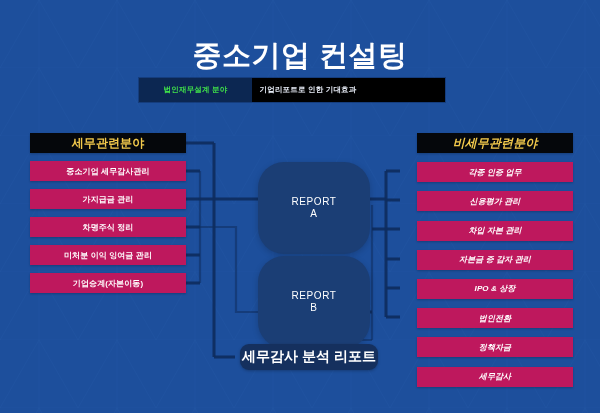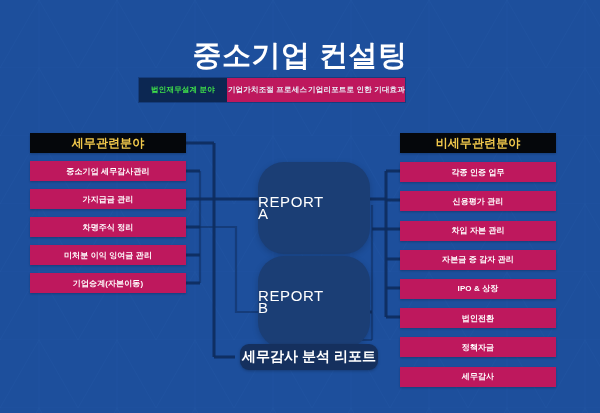--- a/index.html
+++ b/index.html
@@ -44,24 +44,24 @@
     letter-spacing: 0.5px;
     line-height: 40px;
     white-space: nowrap;
   }
 
   
   #tabbar {
     position: absolute;
     left: 139px;
     top: 78px;
-    width: 266px;
+    width: 306px;
     height: 24px;
     display: flex;
-    background: #be185d;
+    background: #000000;
     box-shadow: 0 0 0 1px rgba(10,30,70,0.35);
   }
   .tab {
     display: flex;
     align-items: center;
     justify-content: center;
     height: 100%;
     font-size: 7.5px;
     font-weight: 700;
     color: #e9eef8;
@@ -73,21 +73,21 @@
   .tab.t2 { width: 112px; }
 
   
   .col {
     position: absolute;
     width: 156px;
     display: flex;
     flex-direction: column;
   }
   #col-left  { left: 30px;  top: 133px; }
-  #col-right { left: 400px; top: 133px; }
+  #col-right { left: 417px; top: 133px; font-style: italic; }
 
   .box {
     position: relative;
     box-sizing: border-box;
     width: 100%;
     display: flex;
     align-items: center;
     justify-content: center;
     background: #be185d;
     color: #ffffff;
@@ -111,23 +111,23 @@
   
   .report {
     position: absolute;
     width: 112px;
     height: 92px;
     border-radius: 26px;
     background: #1b3e75;
     color: #ffffff;
     display: flex;
     flex-direction: column;
-    align-items: flex-start;
-    justify-content: center;
-    font-size: 15px;
+    align-items: center;
+    justify-content: center;
+    font-size: 10px;
     line-height: 12px;
     letter-spacing: 0.6px;
     text-align: center;
     box-shadow: 0 2px 6px rgba(0,0,0,0.18);
   }
   #report-a { left: 258px; top: 162px; }
   #report-b { left: 258px; top: 256px; }
   .report .l2 { font-weight: 400; }
 
   
@@ -205,21 +205,20 @@
 
     <path class="wire" d="M386 199 H350"></path>
     <path class="wire thin" d="M372 340 H286"></path>
     <path class="wire" d="M350 312 H372"></path>
   </svg>
 
   <h1 id="title">중소기업 컨설팅</h1>
 
   <div id="tabbar">
     <div class="tab t0">법인재무설계 분야</div>
-    <div class="tab t1">기업가치조절 프로세스</div>
     <div class="tab t2">기업리포트로 인한 기대효과</div>
   </div>
 
   <div id="col-left" class="col">
     <div class="box header">세무관련분야</div>
     <div class="box">중소기업 세무감사관리</div>
     <div class="box">가지급금 관리</div>
     <div class="box">차명주식 정리</div>
     <div class="box">미처분 이익 잉여금 관리</div>
     <div class="box">기업승계(자본이동)</div>

